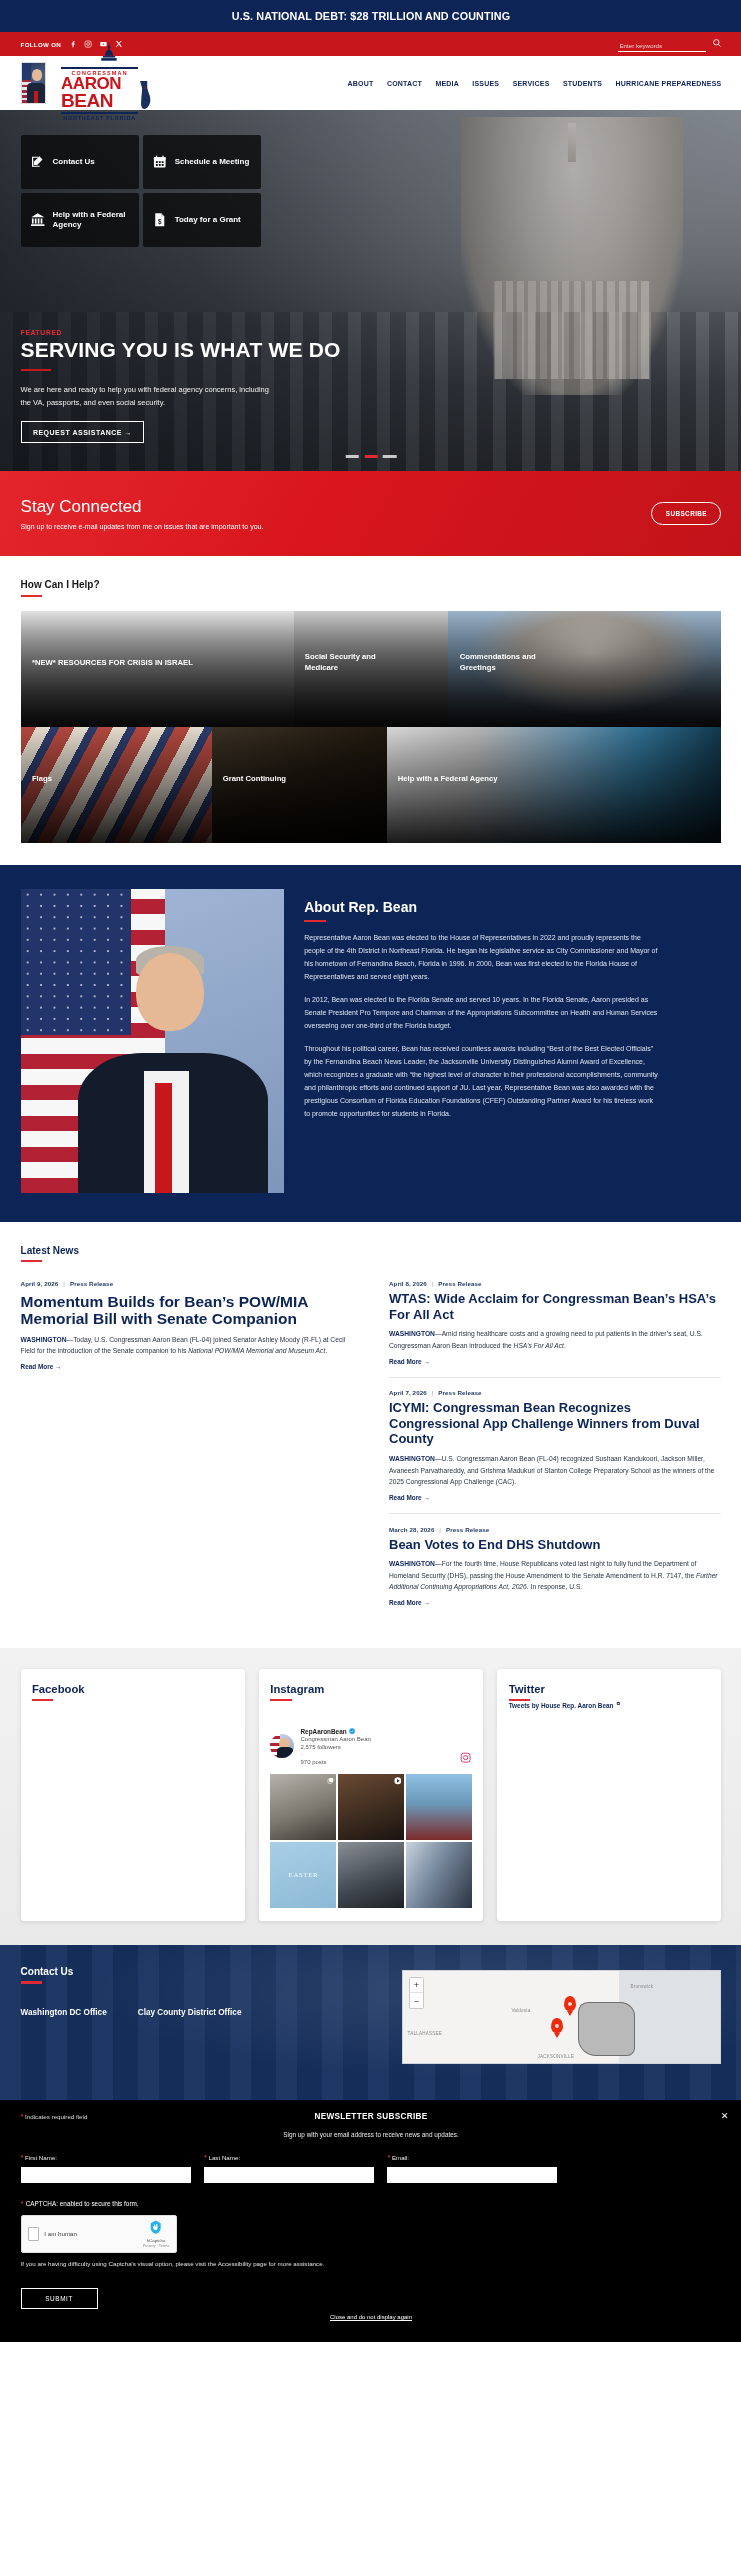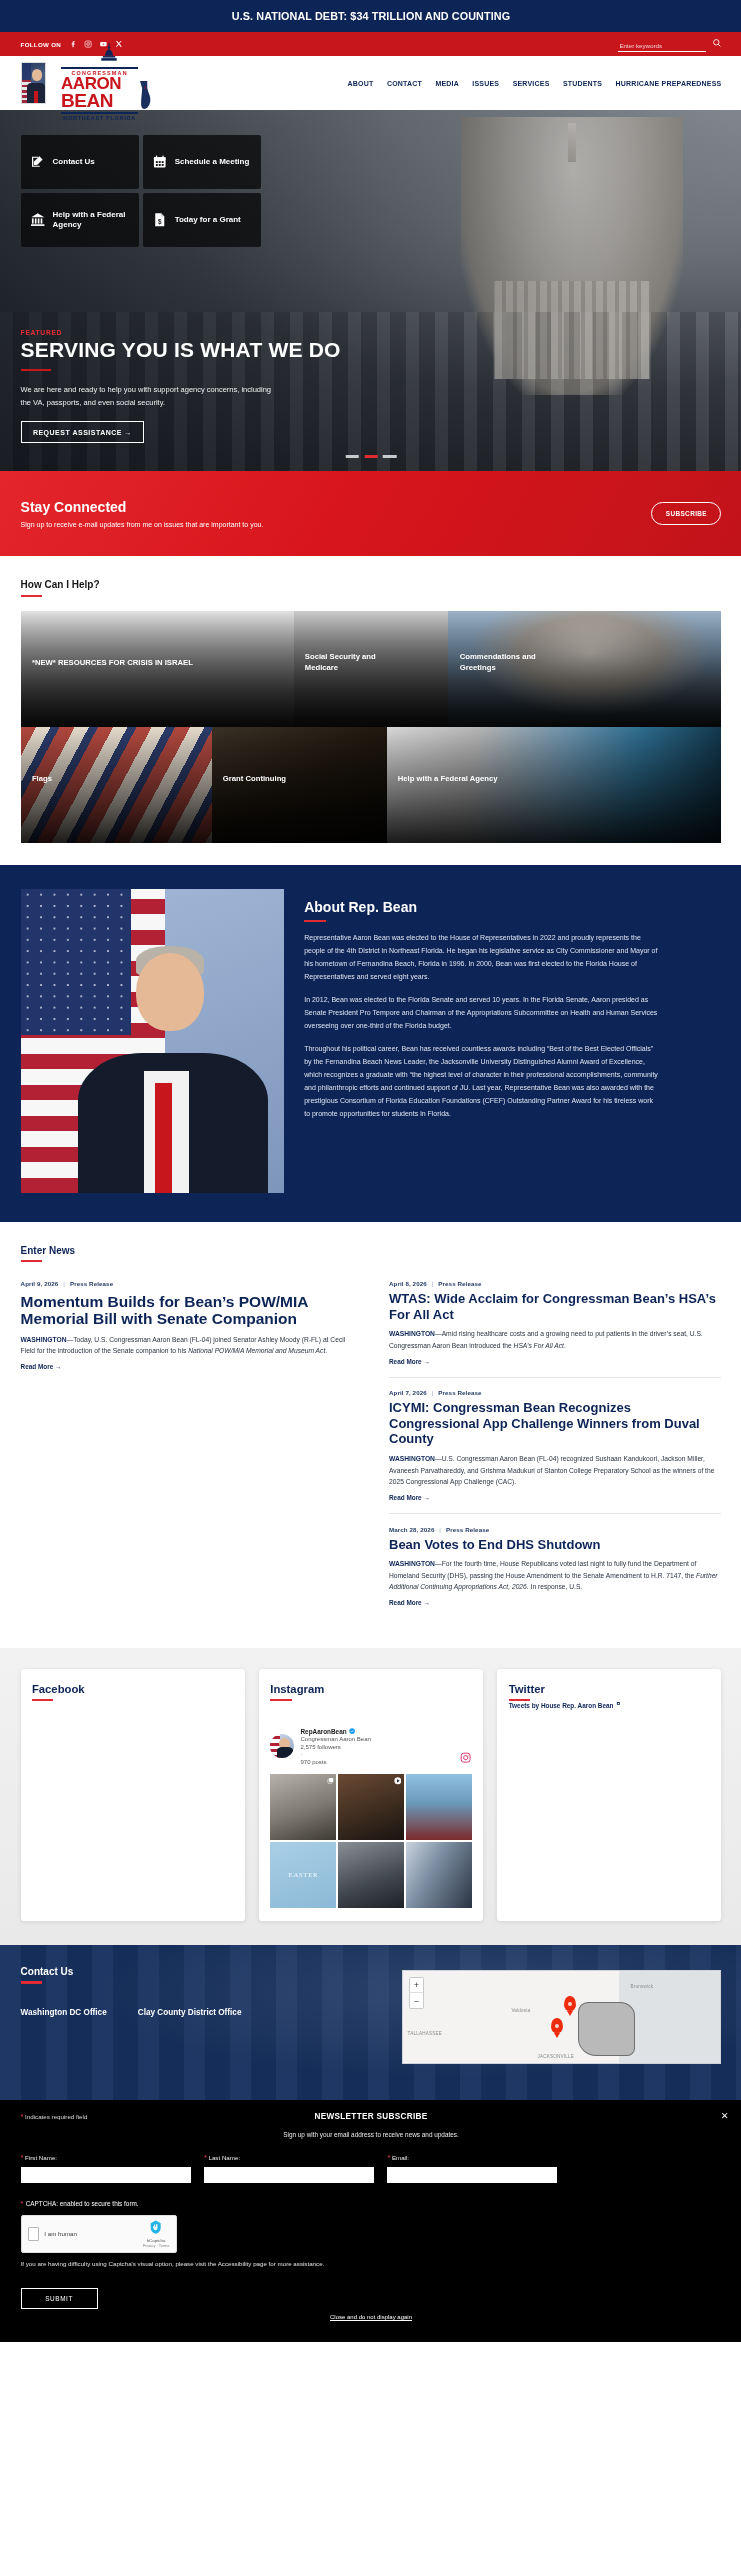--- a/index.html
+++ b/index.html
@@ -190,21 +190,21 @@
     cursor: pointer;
   }
   .hero-dots i.on { background: #e02b33; opacity: 1; }
 
   
   .stay {
     background: linear-gradient(120deg,#e3262c 0%, #d8151c 45%, #c2131a 100%);
     padding: 19.6px 20.6px; display: flex; align-items: center;
     min-height: 85px;
   }
-  .stay h2 { color: #fff; font-size: 14px; font-weight: bold; font-stretch: condensed; }
+  .stay h2 { color: #fff; font-size: 17px; font-weight: normal; font-stretch: condensed; }
   .stay p { color: #fff; font-size: 7px; margin-top: 6.2px; }
   .stay .sub-btn {
     margin-left: auto; border: 1px solid #fff; border-radius: 14.4px;
     color: #fff; font-size: 6.4px; font-weight: bold; letter-spacing: 0.4px;
     padding: 6.7px 13.4px; background: transparent; cursor: pointer;
     font-family: "Liberation Sans", sans-serif; font-stretch: condensed;
   }
 
   
   .sec { padding: 23px 20.6px 0 20.6px; }
@@ -497,21 +497,21 @@
     display: block; text-align: center; margin-top: 5.2px; font-size: 6px;
     color: #fff; text-decoration: underline; cursor: pointer;
   }
 </style>
 </head>
 <body>
 
 <div class="page">
 
   <div class="debt-bar">
-    <span class="txt">U.S. NATIONAL DEBT: $34 TRILLION AND COUNTING</span>
+    <span class="txt">U.S. NATIONAL DEBT: $28 TRILLION AND COUNTING</span>
   </div>
 
   <div class="util-bar">
     <span class="follow-label">FOLLOW ON</span>
     <div class="soc-icons">
       <a class="si">
         <svg width="8.2" height="8.2" viewBox="0 0 24 24">
             <path fill="#fff" d="M13.5 21v-8h2.7l.4-3.1h-3.1V7.9c0-.9.25-1.5 1.55-1.5h1.65V3.6C16.4 3.55 15.4 3.5 14.3 3.5c-2.4 0-4 1.45-4 4.1V9.9H7.6V13h2.7v8z"></path>
           </svg>
       </a>
@@ -649,21 +649,21 @@
               <text x="12" y="18" font-size="10" font-weight="bold" fill="#1a1a1a" text-anchor="middle" font-family="Liberation Sans">$</text>
             </svg>
           </span>
           <span class="ql">Today for a Grant</span>
         </a>
       </div>
 
       <div class="featured-tag">FEATURED</div>
       <h1 class="hero-h1">SERVING YOU IS WHAT WE DO</h1>
       <div class="hero-rule"></div>
-      <p class="hero-p">We are here and ready to help you with support agency concerns, including the VA, passports, and even social security.</p>
+      <p class="hero-p">We are here and ready to help you with federal agency concerns, including the VA, passports, and even social security.</p>
       <a class="hero-cta">REQUEST ASSISTANCE →</a>
     </div>
     <div class="hero-dots">
       <i></i>
       <i class="on"></i>
       <i></i>
     </div>
   </div>
 
   <div class="stay">
@@ -727,21 +727,21 @@
     <div class="about-text">
       <h2 class="sec-h white" style="font-size:14px">About Rep. Bean</h2>
       <div class="sec-rule"></div>
       <p>Representative Aaron Bean was elected to the House of Representatives in 2022 and proudly represents the people of the 4th District in Northeast Florida. He began his legislative service as City Commissioner and Mayor of his hometown of Fernandina Beach, Florida in 1996. In 2000, Bean was first elected to the Florida House of Representatives and served eight years.</p>
       <p>In 2012, Bean was elected to the Florida Senate and served 10 years. In the Florida Senate, Aaron presided as Senate President Pro Tempore and Chairman of the Appropriations Subcommittee on Health and Human Services overseeing over one-third of the Florida budget.</p>
       <p>Throughout his political career, Bean has received countless awards including “Best of the Best Elected Officials” by the Fernandina Beach News Leader, the Jacksonville University Distinguished Alumni Award of Excellence, which recognizes a graduate with “the highest level of character in their professional accomplishments, community and philanthropic efforts and continued support of JU. Last year, Representative Bean was also awarded with the prestigious Consortium of Florida Education Foundations (CFEF) Outstanding Partner Award for his tireless work to promote opportunities for students in Florida.</p>
     </div>
   </div>
 
   <div class="sec">
-    <h2 class="sec-h navy">Enter News</h2>
+    <h2 class="sec-h navy">Latest News</h2>
     <div class="sec-rule"></div>
 
     <div class="news-grid">
 
       <div class="news-lead">
         <div class="date">
           <span>April 9, 2026</span>
           <span class="sep">|</span>
           <span>Press Release</span>
         </div>

